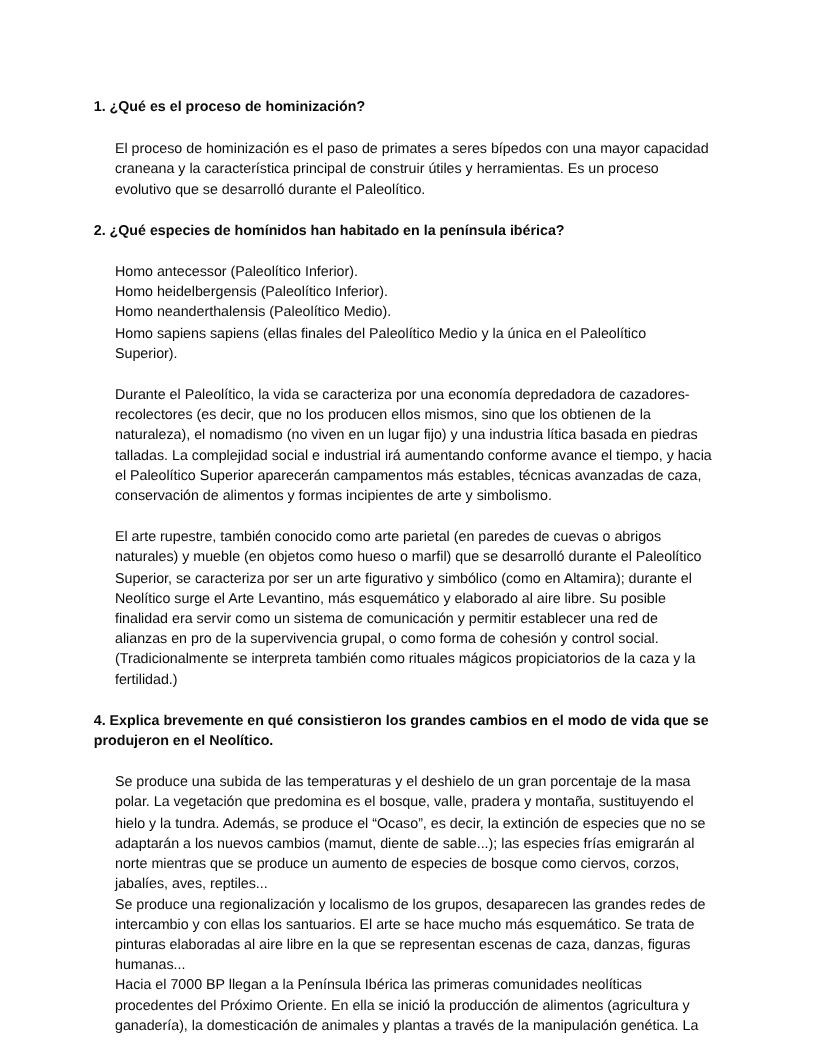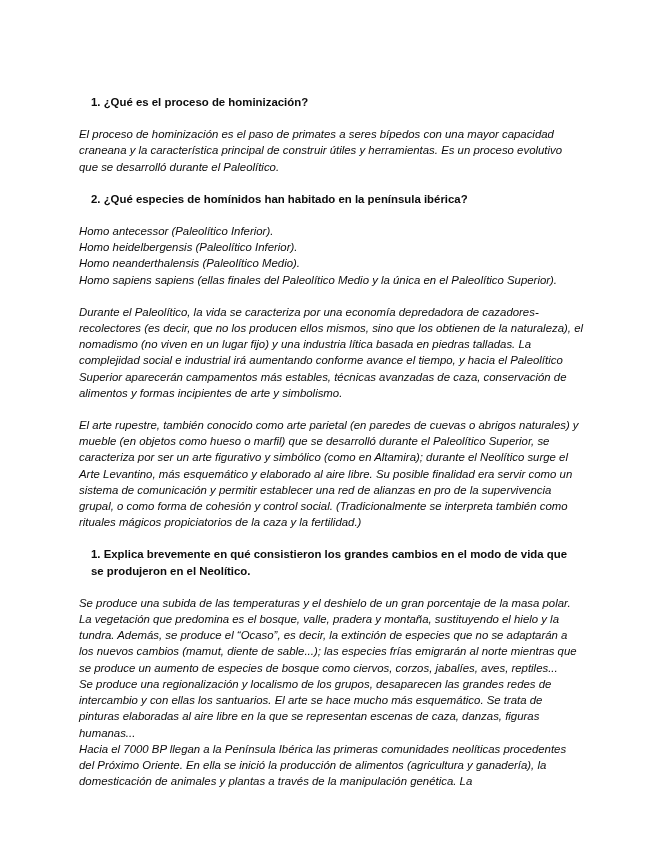--- a/index.html
+++ b/index.html
@@ -23,28 +23,27 @@
     color: #0b0b0b;
     -webkit-font-smoothing: antialiased;
   }
   .qa-section {
     margin: 0 0 16px 0;
   }
   .question-heading {
     font-size: 11.4px;
     line-height: 16.2px;
     font-weight: bold;
-    margin: 16px;
+    margin: 0;
     padding: 0;
   }
   .answer-text {
-    margin: 4px;
+    margin: 17px;
     padding: 0;
     white-space: pre-line;
-    font-style: italic;
   }
 </style>
 </head>
 <body>
 
 <div class="page">
 
   <section class="qa-section">
     <h2 class="question-heading">1. ¿Qué es el proceso de hominización?</h2>
     <p class="answer-text">El proceso de hominización es el paso de primates a seres bípedos con una mayor capacidad craneana y la característica principal de construir útiles y herramientas. Es un proceso evolutivo que se desarrolló durante el Paleolítico.</p>
@@ -60,19 +59,19 @@
 
   <section class="qa-section">
     <p class="answer-text">Durante el Paleolítico, la vida se caracteriza por una economía depredadora de cazadores-recolectores (es decir, que no los producen ellos mismos, sino que los obtienen de la naturaleza), el nomadismo (no viven en un lugar fijo) y una industria lítica basada en piedras talladas. La complejidad social e industrial irá aumentando conforme avance el tiempo, y hacia el Paleolítico Superior aparecerán campamentos más estables, técnicas avanzadas de caza, conservación de alimentos y formas incipientes de arte y simbolismo.</p>
   </section>
 
   <section class="qa-section">
     <p class="answer-text">El arte rupestre, también conocido como arte parietal (en paredes de cuevas o abrigos naturales) y mueble (en objetos como hueso o marfil) que se desarrolló durante el Paleolítico Superior, se caracteriza por ser un arte figurativo y simbólico (como en Altamira); durante el Neolítico surge el Arte Levantino, más esquemático y elaborado al aire libre. Su posible finalidad era servir como un sistema de comunicación y permitir establecer una red de alianzas en pro de la supervivencia grupal, o como forma de cohesión y control social. (Tradicionalmente se interpreta también como rituales mágicos propiciatorios de la caza y la fertilidad.)</p>
   </section>
 
   <section class="qa-section">
-    <h2 class="question-heading">1. Explica brevemente en qué consistieron los grandes cambios en el modo de vida que se produjeron en el Neolítico.</h2>
+    <h2 class="question-heading">4. Explica brevemente en qué consistieron los grandes cambios en el modo de vida que se produjeron en el Neolítico.</h2>
     <p class="answer-text">Se produce una subida de las temperaturas y el deshielo de un gran porcentaje de la masa polar. La vegetación que predomina es el bosque, valle, pradera y montaña, sustituyendo el hielo y la tundra. Además, se produce el “Ocaso”, es decir, la extinción de especies que no se adaptarán a los nuevos cambios (mamut, diente de sable...); las especies frías emigrarán al norte mientras que se produce un aumento de especies de bosque como ciervos, corzos, jabalíes, aves, reptiles...
 Se produce una regionalización y localismo de los grupos, desaparecen las grandes redes de intercambio y con ellas los santuarios. El arte se hace mucho más esquemático. Se trata de pinturas elaboradas al aire libre en la que se representan escenas de caza, danzas, figuras humanas...
 Hacia el 7000 BP llegan a la Península Ibérica las primeras comunidades neolíticas procedentes del Próximo Oriente. En ella se inició la producción de alimentos (agricultura y ganadería), la domesticación de animales y plantas a través de la manipulación genética. La</p>
   </section>
 
 </div>
 
 </body></html>

